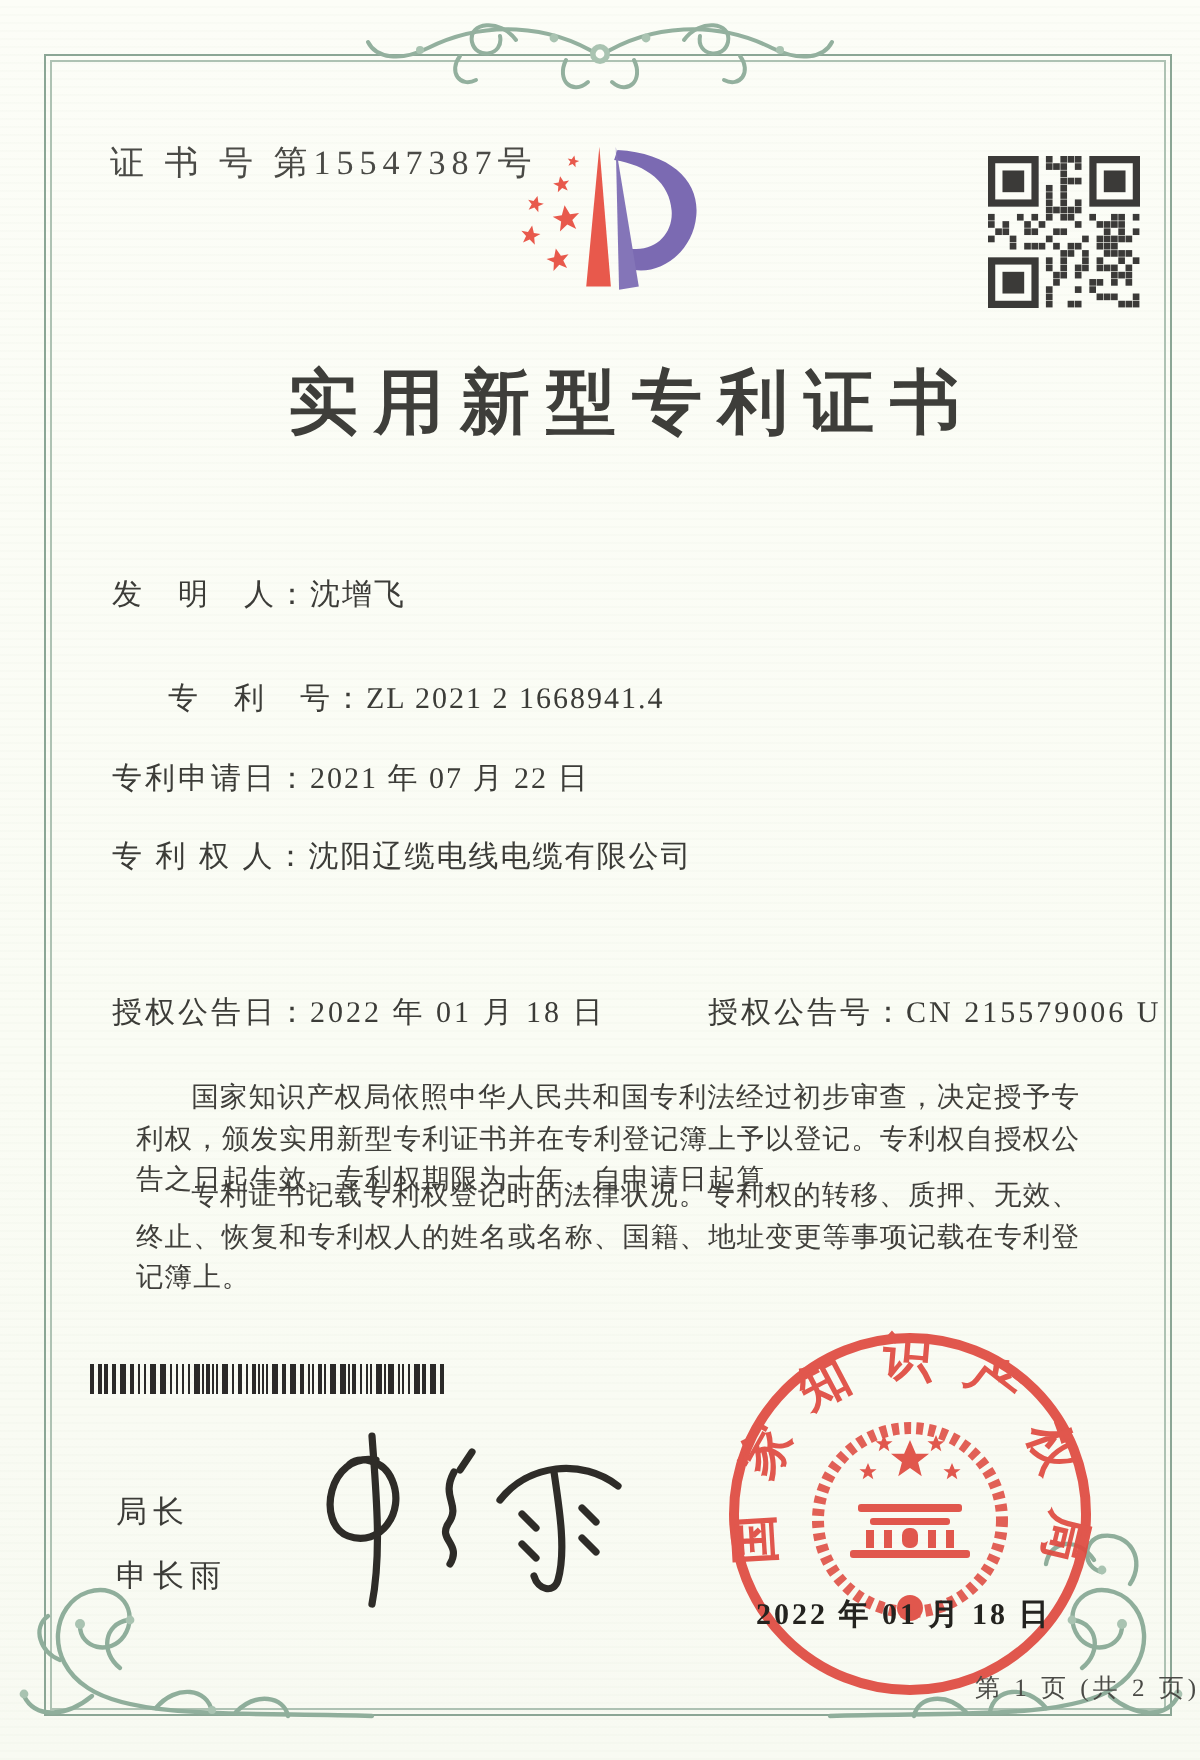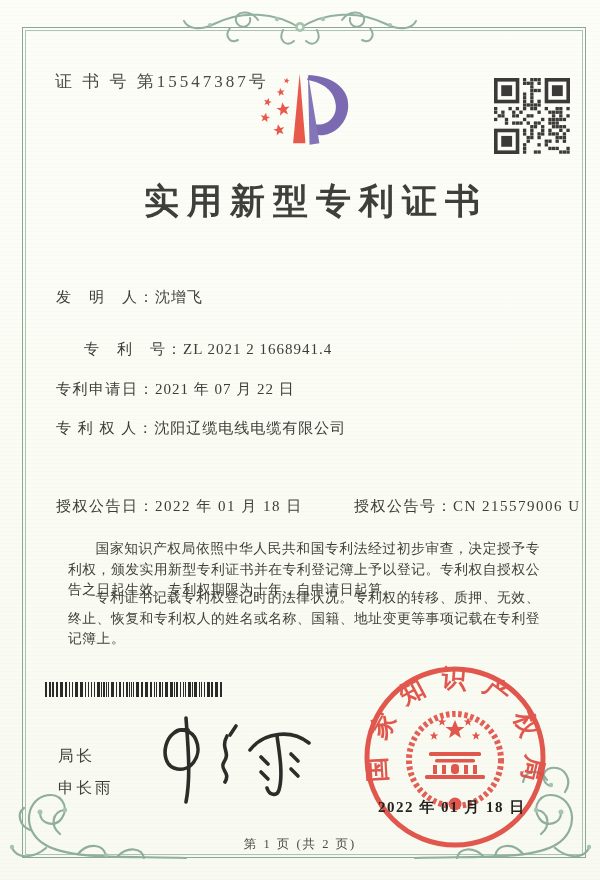--- a/index.html
+++ b/index.html
@@ -49,21 +49,21 @@
   .signer{
     position:absolute;left:58px;font-size:15.5px;color:#3c3c38;letter-spacing:3px;
   }
   .signature{position:absolute;left:150px;top:716px;}
   .seal{position:absolute;left:362px;top:664px;opacity:.92;}
   .seal-date{
     position:absolute;left:378px;top:798px;z-index:6;
     font-size:15px;font-weight:600;color:#24231f;letter-spacing:1.5px;white-space:nowrap;
   }
   .footer{
-    position:absolute;left:0;top:836px;width:100%;text-align:center;
+    position:absolute;left:0;top:836px;width:100%;text-align:right;
     font-size:12.5px;color:#4a4a46;letter-spacing:2px;
   }
 </style>
 </head>
 <body>
 
 <div class="paper">
 
   <div class="frame">
     <div class="frame-inner"></div>

